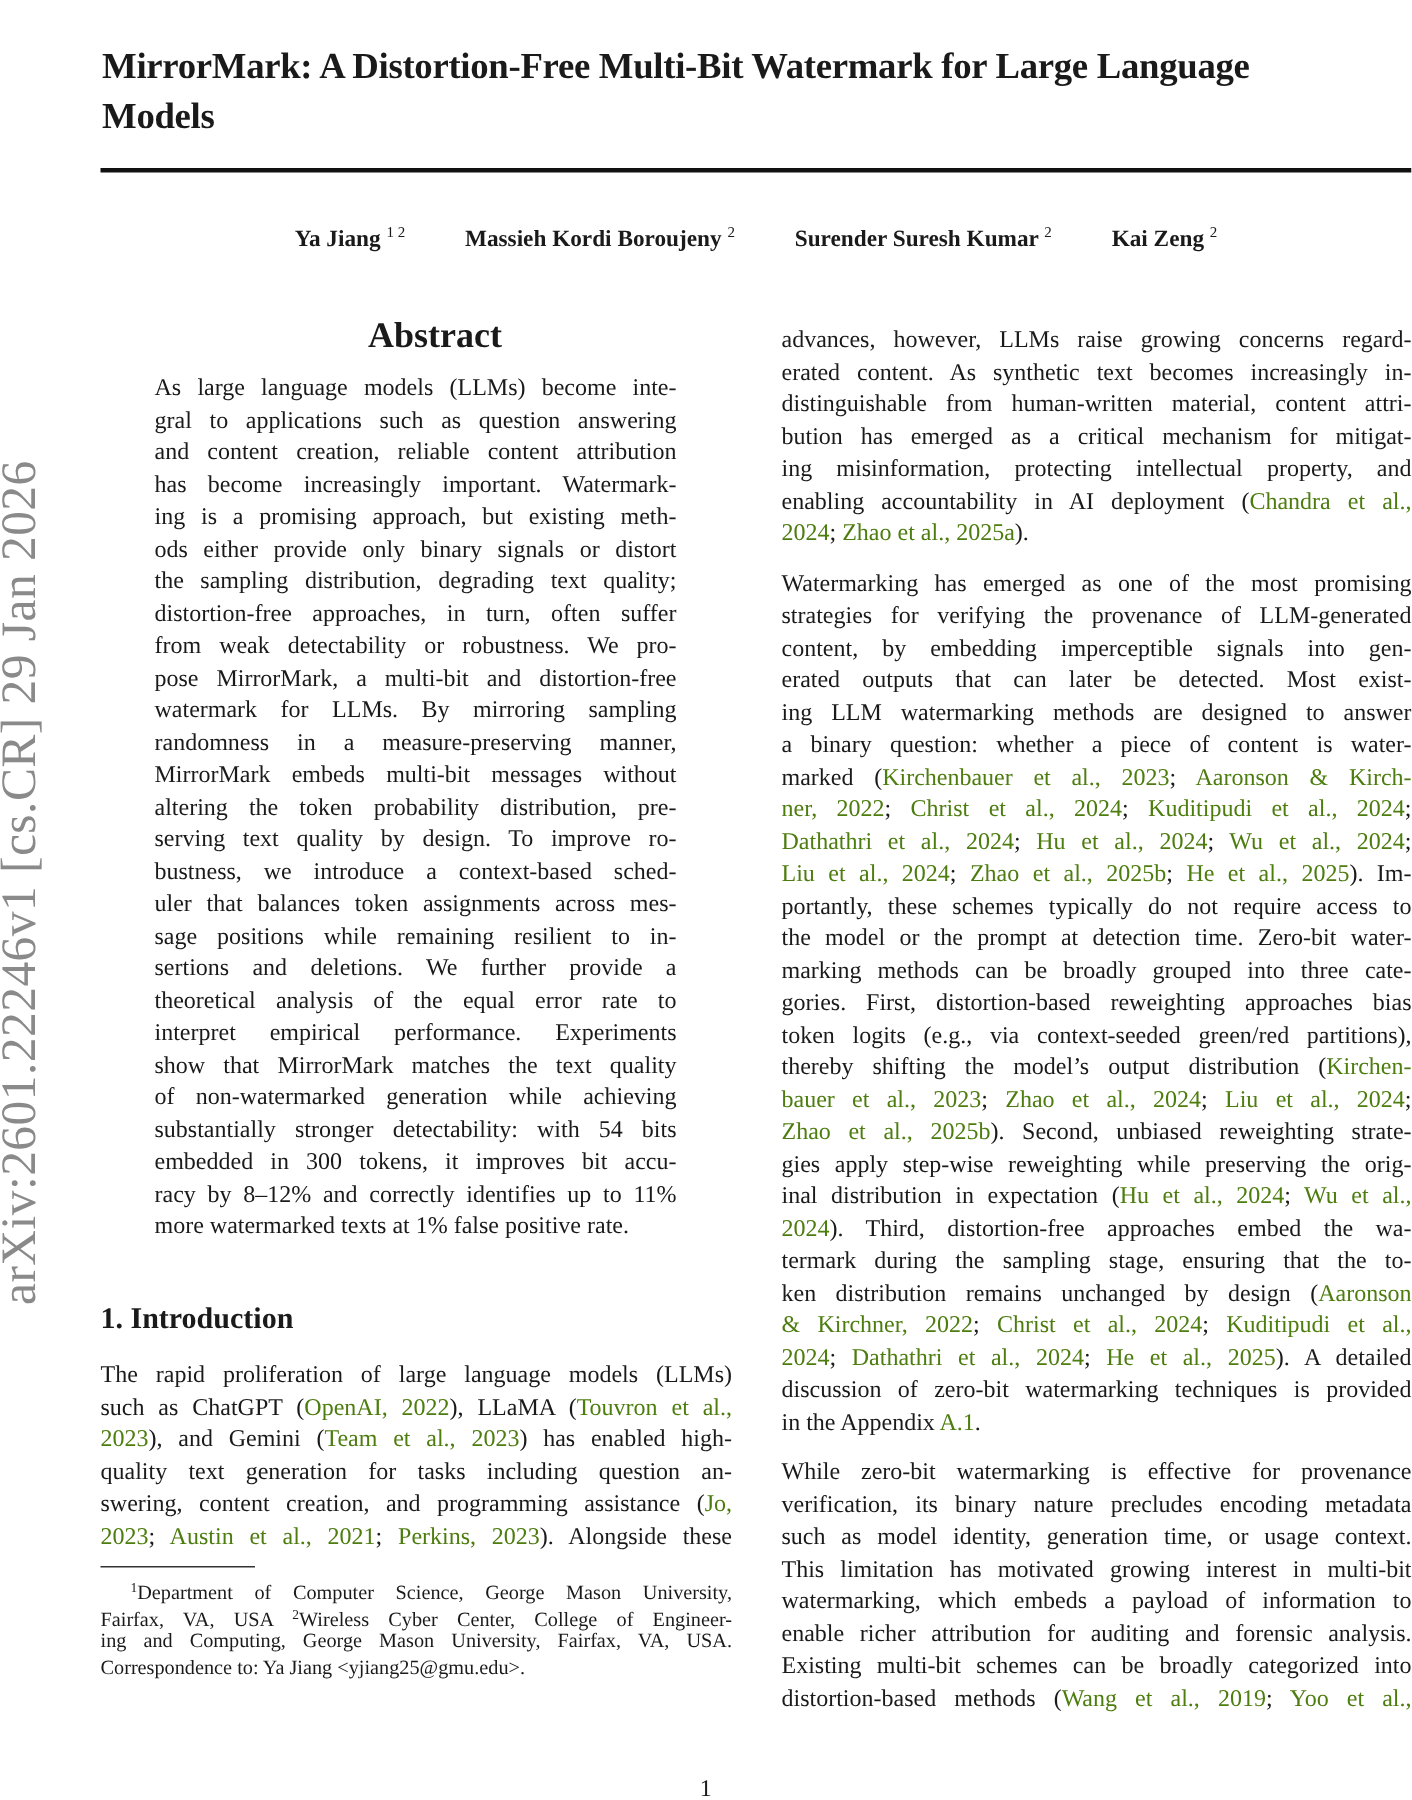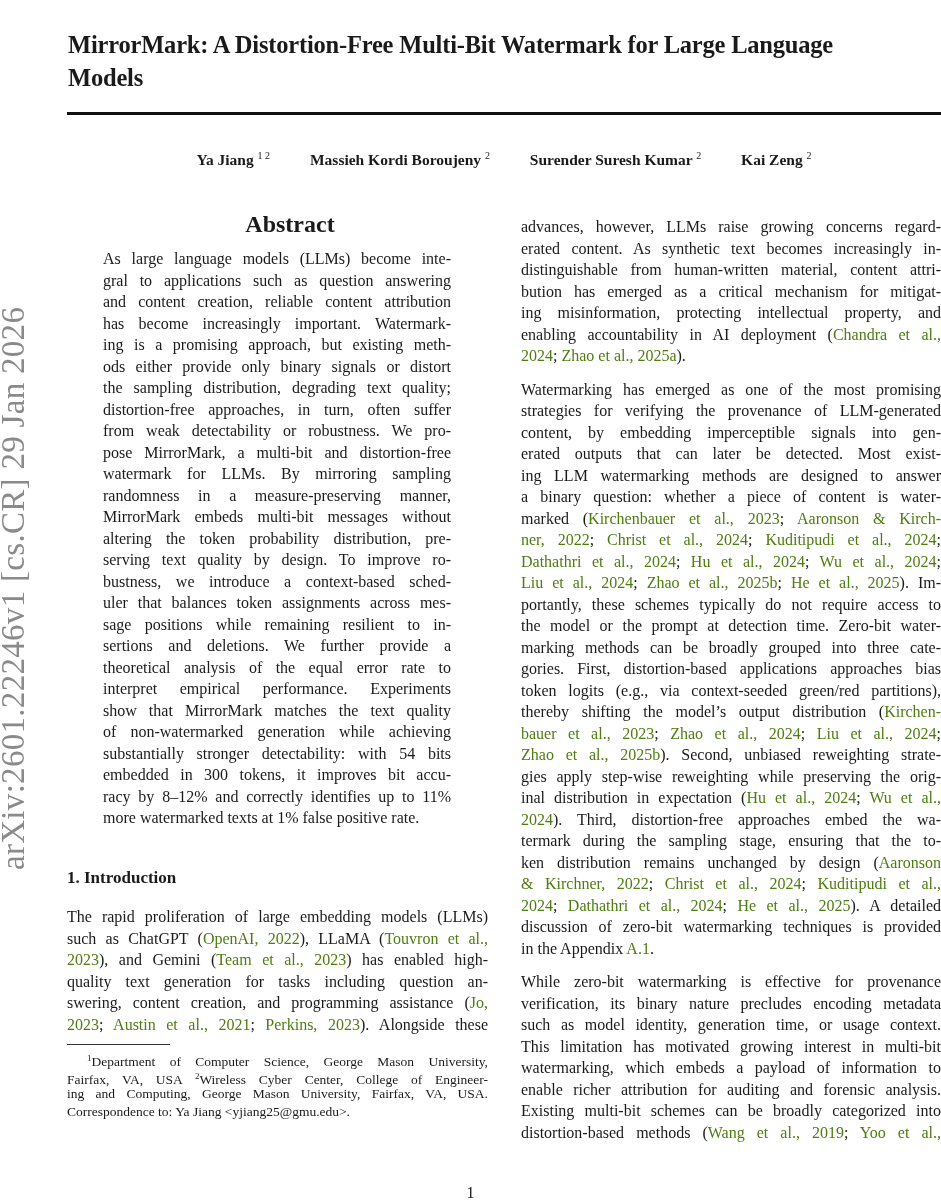--- a/index.html
+++ b/index.html
@@ -13,21 +13,21 @@
     .authors .au { margin: 0 18px; }
     .authors sup { font-weight: normal; font-size: 10px; vertical-align: 6px; }
     .arxiv { position: absolute; left: -5px; top: 870px; transform-origin: 0 0; transform: rotate(-90deg);
              font-size: 33px; color: #8a8a8a; white-space: nowrap; letter-spacing: 0.3px; }
     .abs-title { position: absolute; left: 130px; top: 211px; width: 320px; text-align: center;
                  font-weight: bold; font-size: 24px; }
     .col { position: absolute; font-size: 16px; line-height: 21.5px; }
     .line { white-space: nowrap; display: block; text-align: justify; text-align-last: justify; height: 21.5px; }
     .line.last { text-align-last: left; }
     .abstract { left: 103px; top: 248px; width: 348px; }
-    .intro-h { position: absolute; left: 67px; top: 868px; font-weight: bold; font-size: 17px; }
+    .intro-h { position: absolute; left: 67px; top: 868px; font-weight: bold; font-size: 20px; }
     .intro { left: 67px; top: 906px; width: 421px; }
     .fn-rule { position: absolute; left: 67px; top: 1044px; width: 103px; height: 1px; background: #333; }
     .footnote { position: absolute; left: 67px; top: 1049px; width: 421px; font-size: 13.5px; line-height: 18px; }
     .footnote .line { height: 18px; }
     .footnote sup { font-size: 9px; vertical-align: 5px; }
     .right { left: 521px; top: 204px; width: 420px; margin-top: 12px; }
     .gap { height: 12px; }
     .cite { color: #4d7c0f; }
     .pagenum { position: absolute; left: 0; width: 941px; top: 1184px; text-align: center; font-size: 16px; }
   </style>
@@ -75,21 +75,21 @@
     <span class="line">show that MirrorMark matches the text quality</span>
     <span class="line">of non-watermarked generation while achieving</span>
     <span class="line">substantially stronger detectability: with 54 bits</span>
     <span class="line">embedded in 300 tokens, it improves bit accu-</span>
     <span class="line">racy by 8–12% and correctly identifies up to 11%</span>
     <span class="line last">more watermarked texts at 1% false positive rate.</span>
   </div>
 
 <div class="intro-h">1. Introduction</div>
 <div class="col intro" id="intro-body">
-    <span class="line"><span>The rapid proliferation of large embedding models (LLMs)</span></span>
+    <span class="line"><span>The rapid proliferation of large language models (LLMs)</span></span>
     <span class="line"><span>such as ChatGPT (</span><a class="cite">OpenAI, 2022</a><span>), LLaMA (</span><a class="cite">Touvron et al.,</a></span>
     <span class="line"><a class="cite">2023</a><span>), and Gemini (</span><a class="cite">Team et al., 2023</a><span>) has enabled high-</span></span>
     <span class="line"><span>quality text generation for tasks including question an-</span></span>
     <span class="line"><span>swering, content creation, and programming assistance (</span><a class="cite">Jo,</a></span>
     <span class="line"><a class="cite">2023</a><span>; </span><a class="cite">Austin et al., 2021</a><span>; </span><a class="cite">Perkins, 2023</a><span>).  Alongside these</span></span>
   </div>
 
 <div class="fn-rule"></div>
 <div class="footnote" id="footnote-body">
     <span class="line" style="padding-left: 20px;"><sup>1</sup><span>Department of Computer Science, George Mason University,</span></span>
@@ -116,21 +116,21 @@
       <span class="line"><span>erated outputs that can later be detected.  Most exist-</span></span>
       <span class="line"><span>ing LLM watermarking methods are designed to answer</span></span>
       <span class="line"><span>a binary question:  whether a piece of content is water-</span></span>
       <span class="line"><span>marked (</span><a class="cite">Kirchenbauer et al., 2023</a><span>; </span><a class="cite">Aaronson &amp; Kirch-</a></span>
       <span class="line"><a class="cite">ner, 2022</a><span>; </span><a class="cite">Christ et al., 2024</a><span>; </span><a class="cite">Kuditipudi et al., 2024</a><span>;</span></span>
       <span class="line"><a class="cite">Dathathri et al., 2024</a><span>; </span><a class="cite">Hu et al., 2024</a><span>; </span><a class="cite">Wu et al., 2024</a><span>;</span></span>
       <span class="line"><a class="cite">Liu et al., 2024</a><span>; </span><a class="cite">Zhao et al., 2025b</a><span>; </span><a class="cite">He et al., 2025</a><span>).  Im-</span></span>
       <span class="line"><span>portantly, these schemes typically do not require access to</span></span>
       <span class="line"><span>the model or the prompt at detection time. Zero-bit water-</span></span>
       <span class="line"><span>marking methods can be broadly grouped into three cate-</span></span>
-      <span class="line"><span>gories. First, distortion-based applications approaches bias</span></span>
+      <span class="line"><span>gories. First, distortion-based reweighting approaches bias</span></span>
       <span class="line"><span>token logits (e.g., via context-seeded green/red partitions),</span></span>
       <span class="line"><span>thereby shifting the model’s output distribution (</span><a class="cite">Kirchen-</a></span>
       <span class="line"><a class="cite">bauer et al., 2023</a><span>; </span><a class="cite">Zhao et al., 2024</a><span>; </span><a class="cite">Liu et al., 2024</a><span>;</span></span>
       <span class="line"><a class="cite">Zhao et al., 2025b</a><span>).  Second, unbiased reweighting strate-</span></span>
       <span class="line"><span>gies apply step-wise reweighting while preserving the orig-</span></span>
       <span class="line"><span>inal distribution in expectation (</span><a class="cite">Hu et al., 2024</a><span>; </span><a class="cite">Wu et al.,</a></span>
       <span class="line"><a class="cite">2024</a><span>).  Third, distortion-free approaches embed the wa-</span></span>
       <span class="line"><span>termark during the sampling stage, ensuring that the to-</span></span>
       <span class="line"><span>ken distribution remains unchanged by design (</span><a class="cite">Aaronson</a></span>
       <span class="line"><a class="cite">&amp; Kirchner, 2022</a><span>; </span><a class="cite">Christ et al., 2024</a><span>; </span><a class="cite">Kuditipudi et al.,</a></span>

